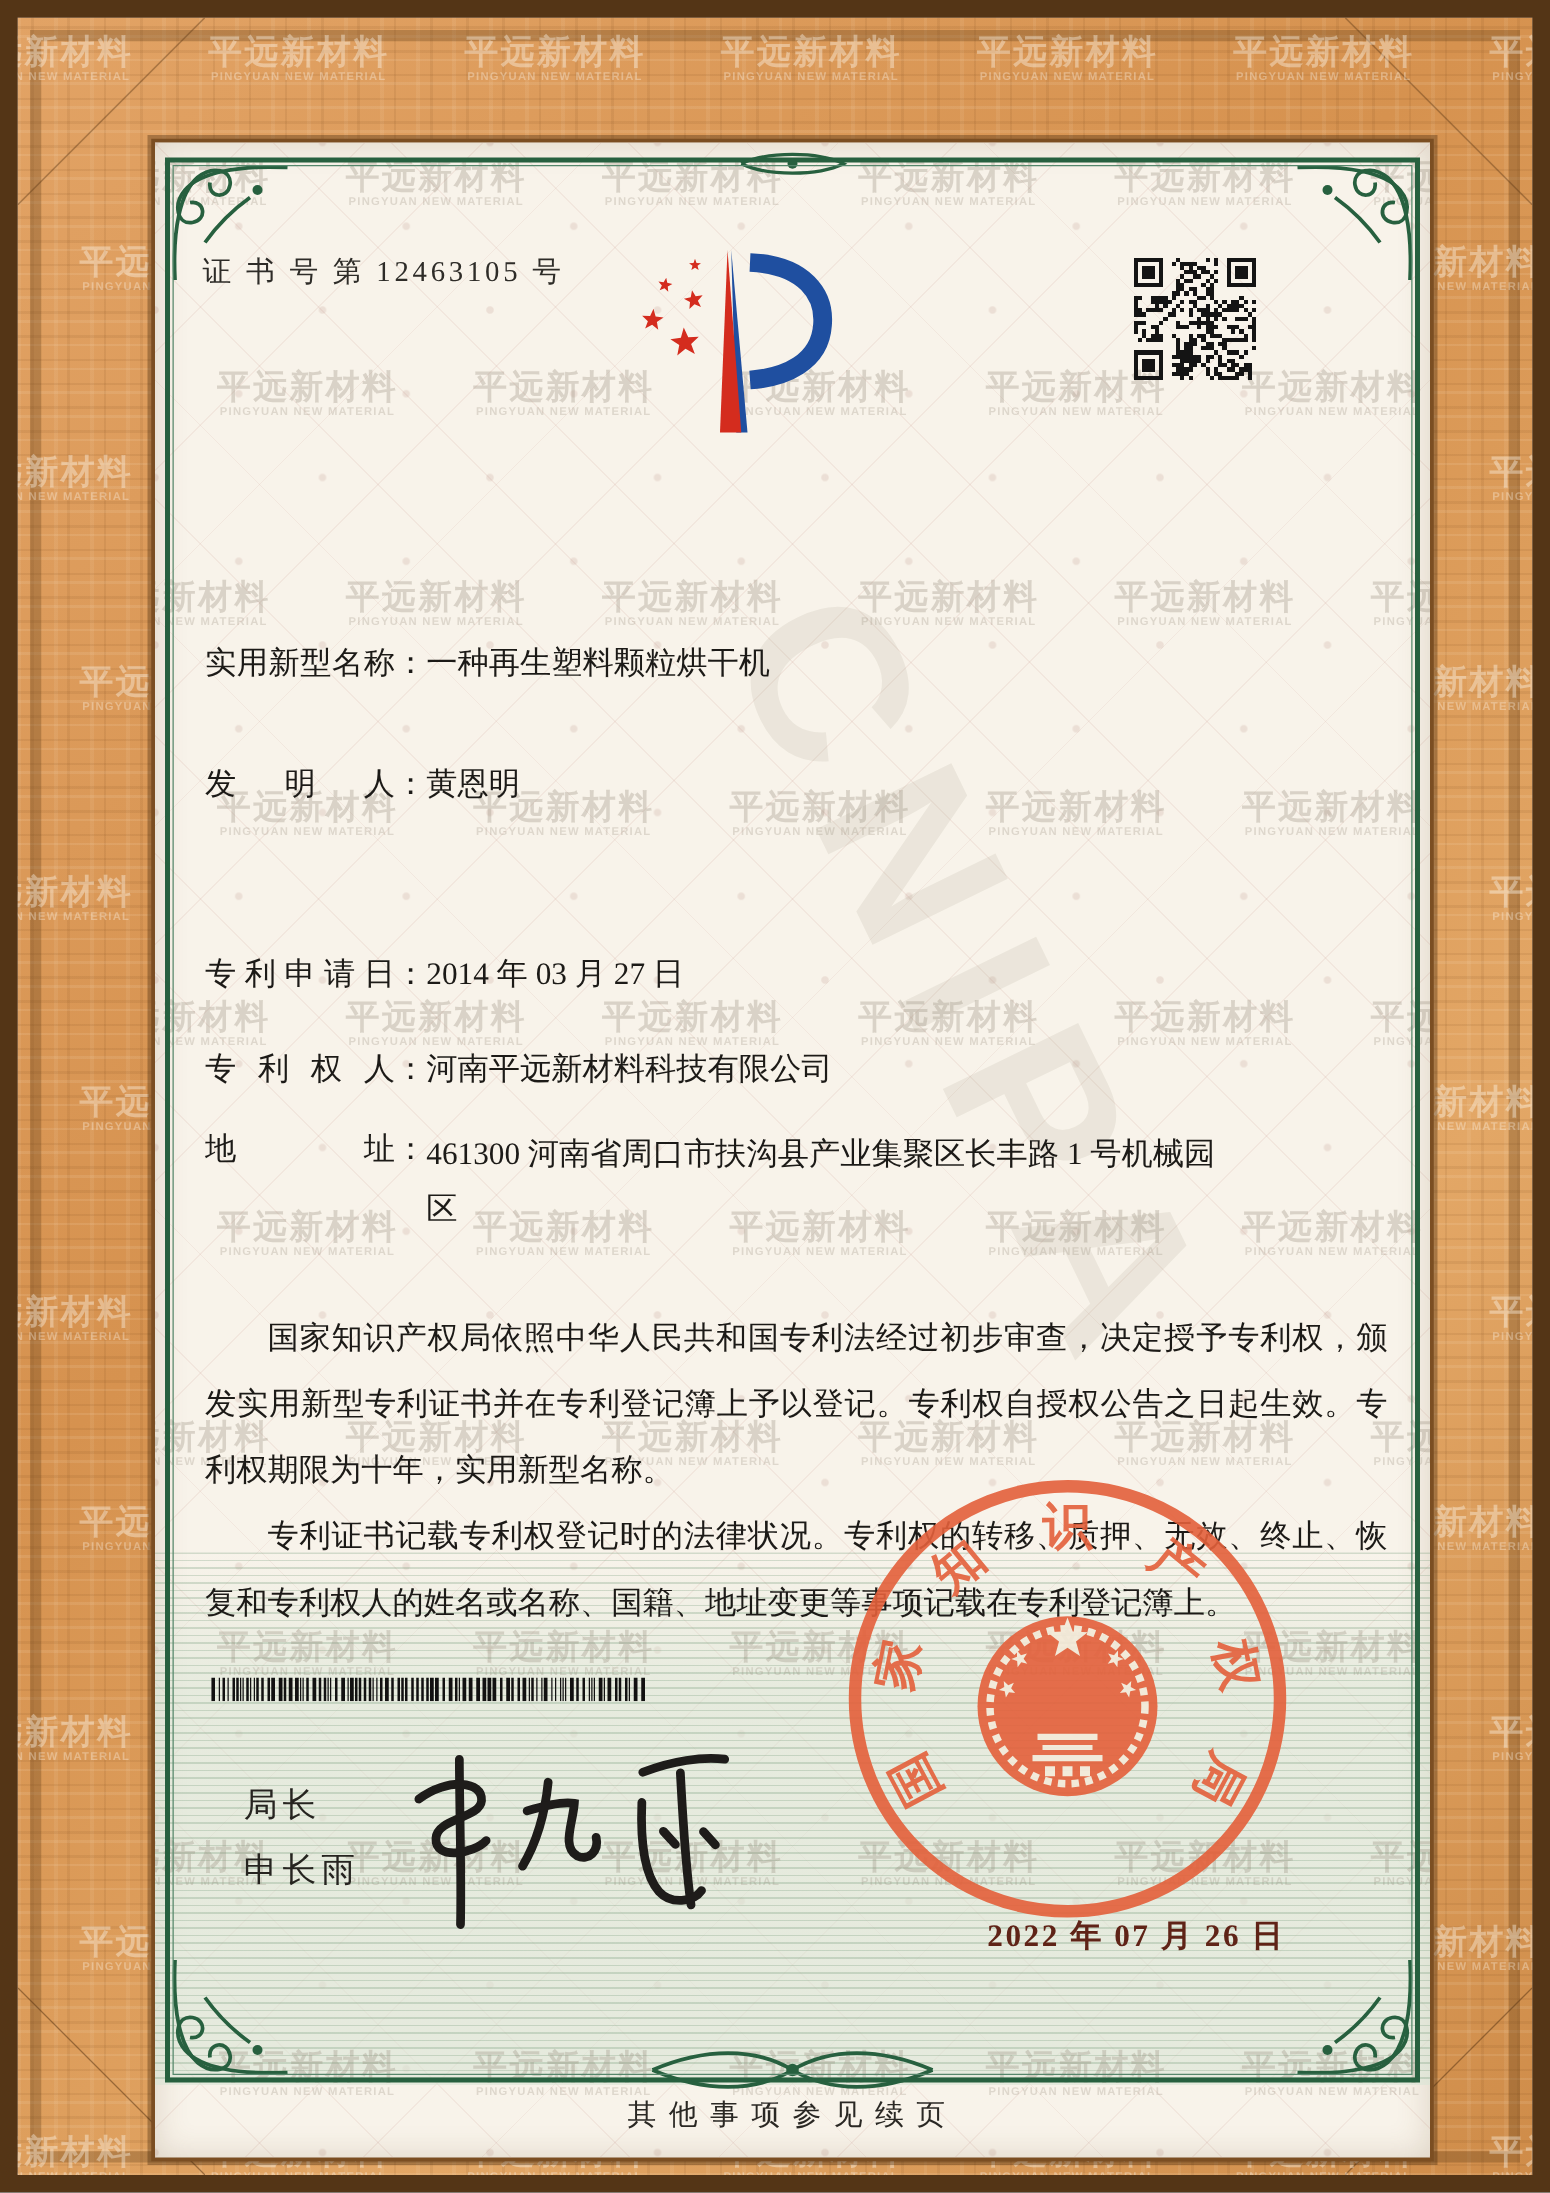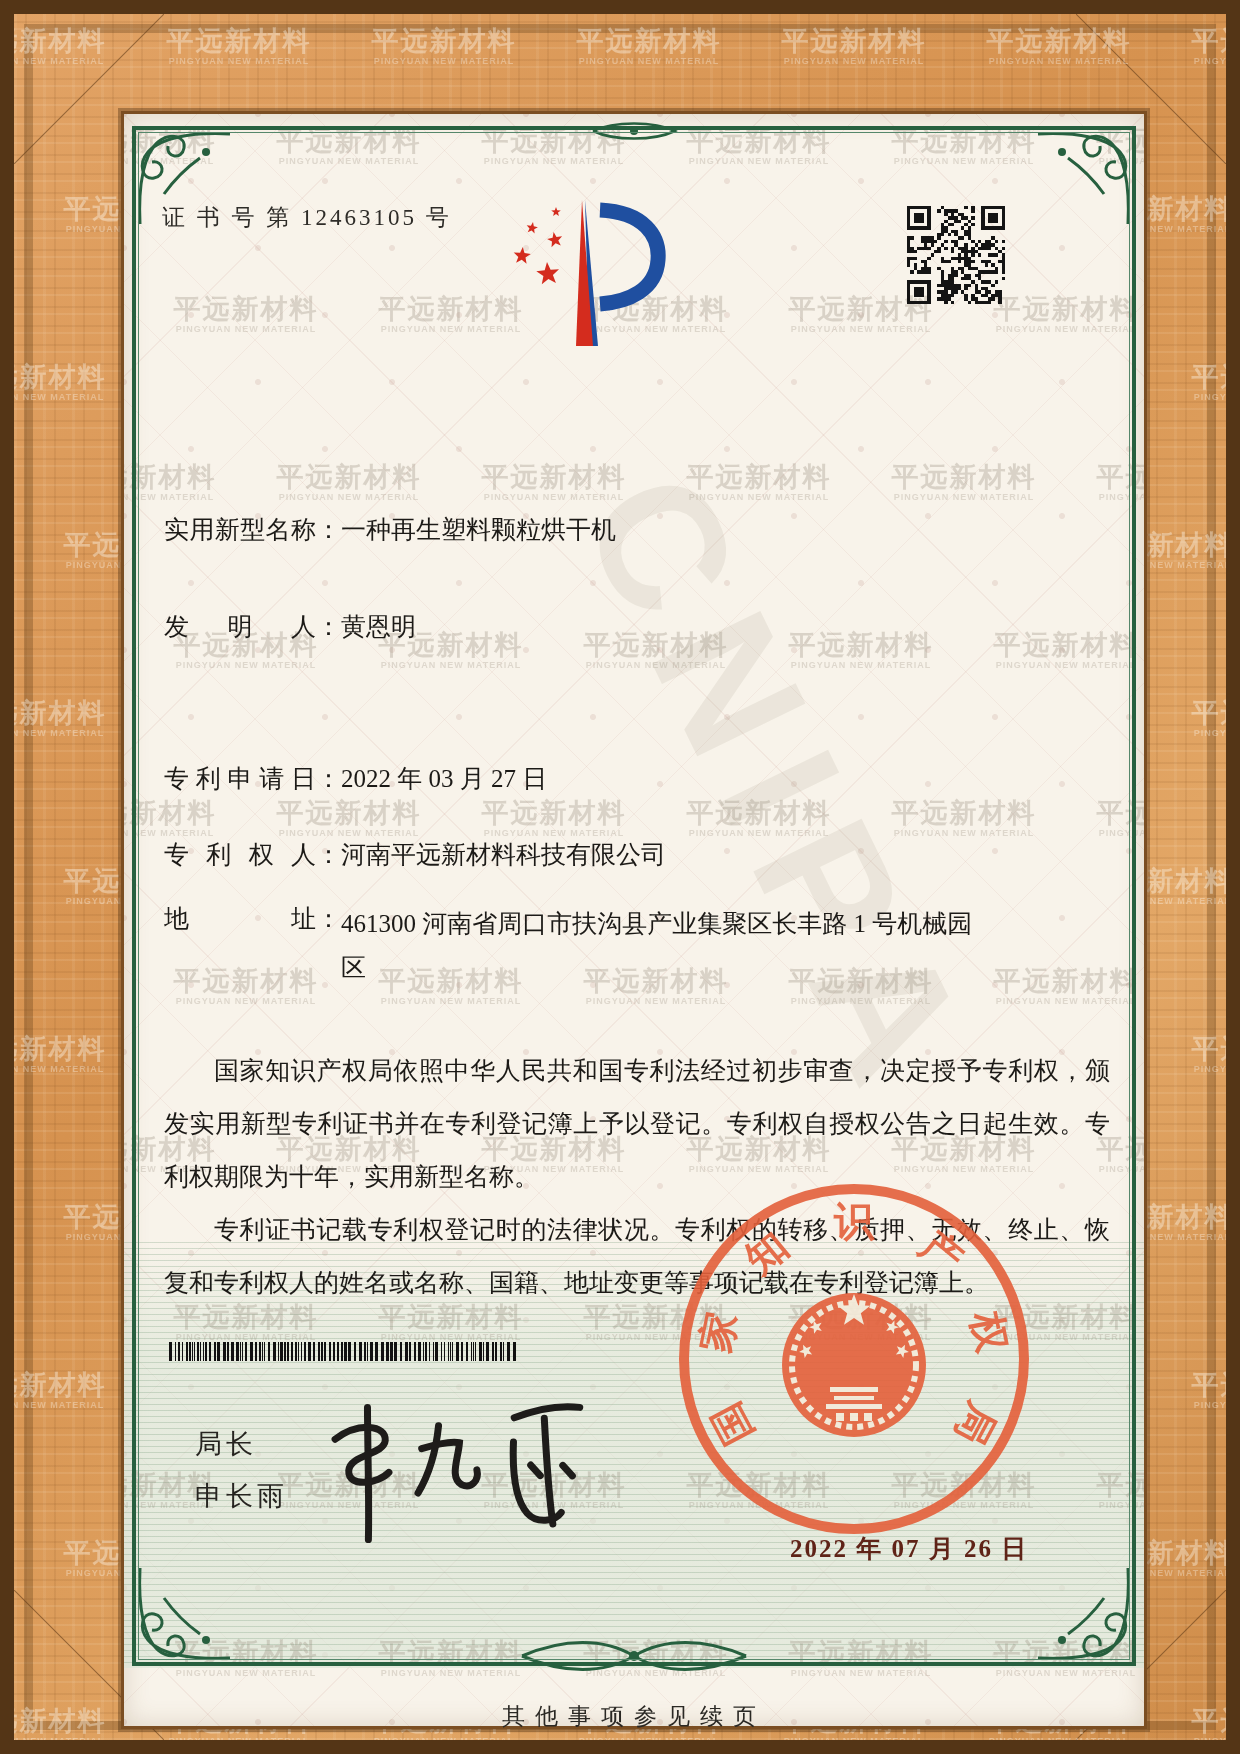--- a/index.html
+++ b/index.html
@@ -64,21 +64,21 @@
 
   .body-text{position:absolute;left:40px;top:930px;width:946px;font-size:25px;line-height:53px;color:#1c1a17;text-align:justify;}
   .body-text p{margin:0;text-indent:2em;}
 
   .barcode{position:absolute;left:45px;top:1228px;}
   .signer{position:absolute;left:71px;font-family:"Liberation Sans","DejaVu Sans",sans-serif;font-size:27px;color:#262420;letter-spacing:4px;}
   .signature{position:absolute;left:185px;top:1268px;}
   .seal{position:absolute;left:540px;top:1055px;opacity:.9;}
   .seal-date{position:absolute;left:645px;top:1418px;width:280px;text-align:center;font-size:25px;letter-spacing:2px;color:#5f2317;font-weight:bold;}
   .page-info{position:absolute;left:0;top:1496px;width:100%;text-align:center;font-size:22px;letter-spacing:2px;color:#2a2824;}
-  .footer-note{position:absolute;left:0;top:1562px;width:100%;text-align:center;font-size:23px;letter-spacing:10px;color:#2a2824;margin-top:25px;}
+  .footer-note{position:absolute;left:0;top:1562px;width:100%;text-align:center;font-size:23px;letter-spacing:10px;color:#2a2824;}
 </style>
 </head>
 <body>
 
 <div class="page">
   <div class="miter tl"></div>
   <div class="miter tr"></div>
   <div class="miter bl"></div>
   <div class="miter br"></div>
   <div class="wm-layer" id="frame-wm">
@@ -1048,21 +1048,21 @@
       </svg>
 
 
     <div class="row" style="top:399px">
       <span class="lbl">实用新型名称</span><span class="sep">：</span><span class="val">一种再生塑料颗粒烘干机</span>
     </div>
     <div class="row" style="top:496px">
       <span class="lbl">发明人</span><span class="sep">：</span><span class="val">黄恩明</span>
     </div>
     <div class="row" style="top:648px">
-      <span class="lbl">专利申请日</span><span class="sep">：</span><span class="val">2022 年 03 月 27 日</span>
+      <span class="lbl">专利申请日</span><span class="sep">：</span><span class="val">2014 年 03 月 27 日</span>
     </div>
     <div class="row" style="top:724px">
       <span class="lbl">专利权人</span><span class="sep">：</span><span class="val">河南平远新材料科技有限公司</span>
     </div>
     <div class="row" style="top:788px">
       <span class="lbl">地址</span><span class="sep">：</span><span class="val val-wrap">461300 河南省周口市扶沟县产业集聚区长丰路 1 号机械园区</span>
     </div>
 
     <div class="body-text">
       <p>国家知识产权局依照中华人民共和国专利法经过初步审查，决定授予专利权，颁发实用新型专利证书并在专利登记簿上予以登记。专利权自授权公告之日起生效。专利权期限为十年，实用新型名称。</p>

